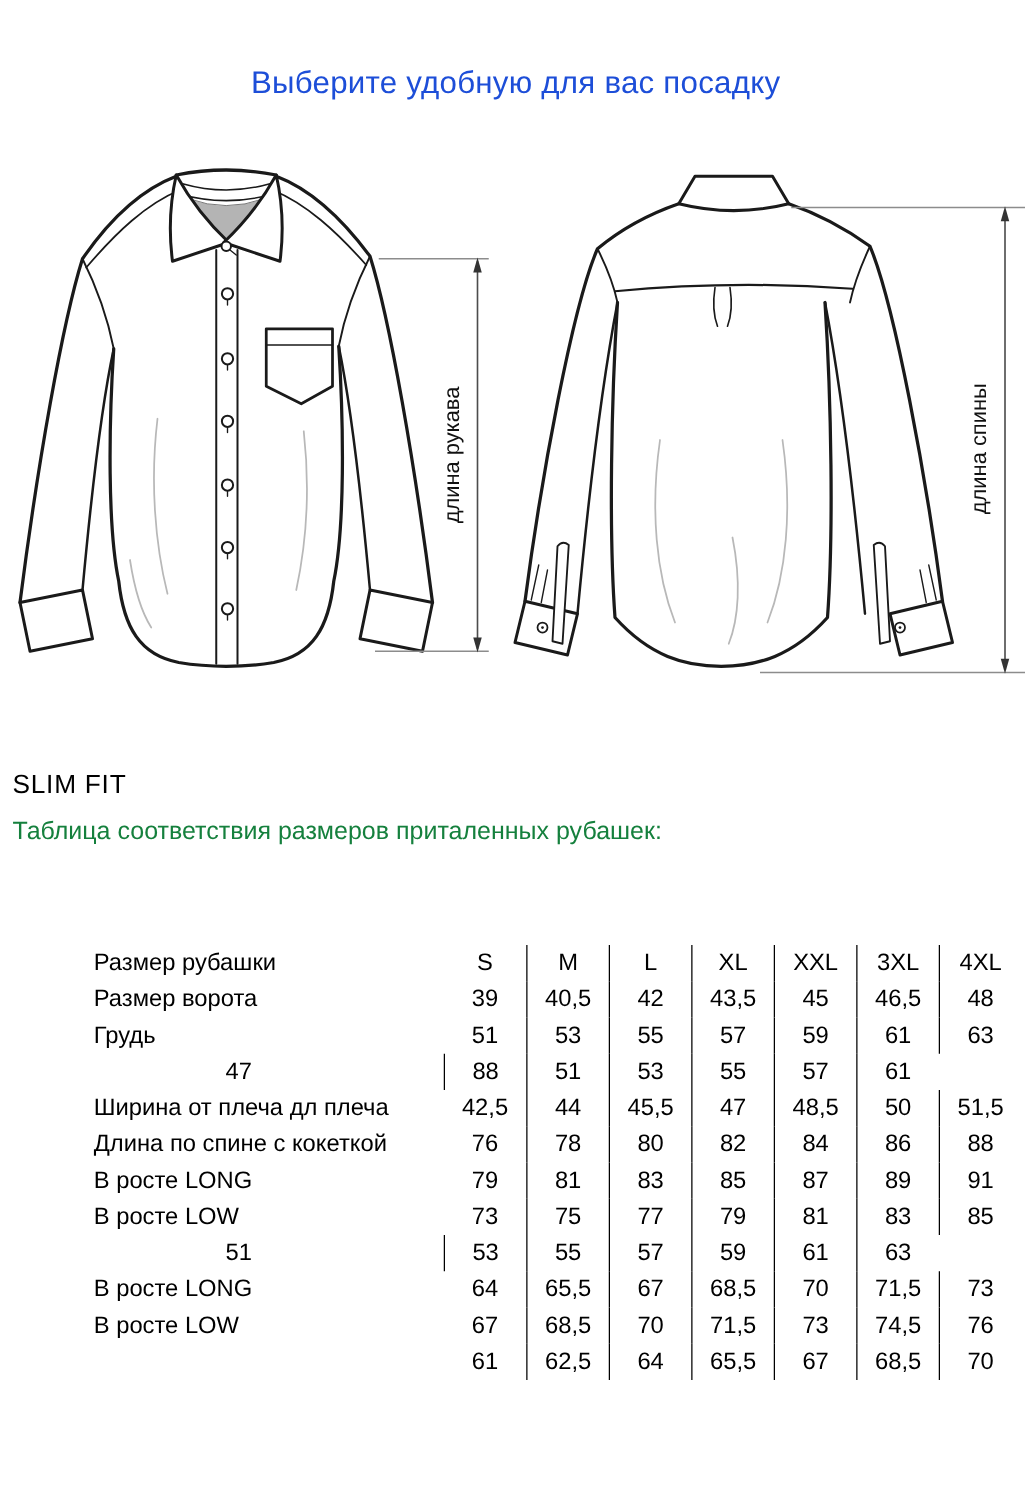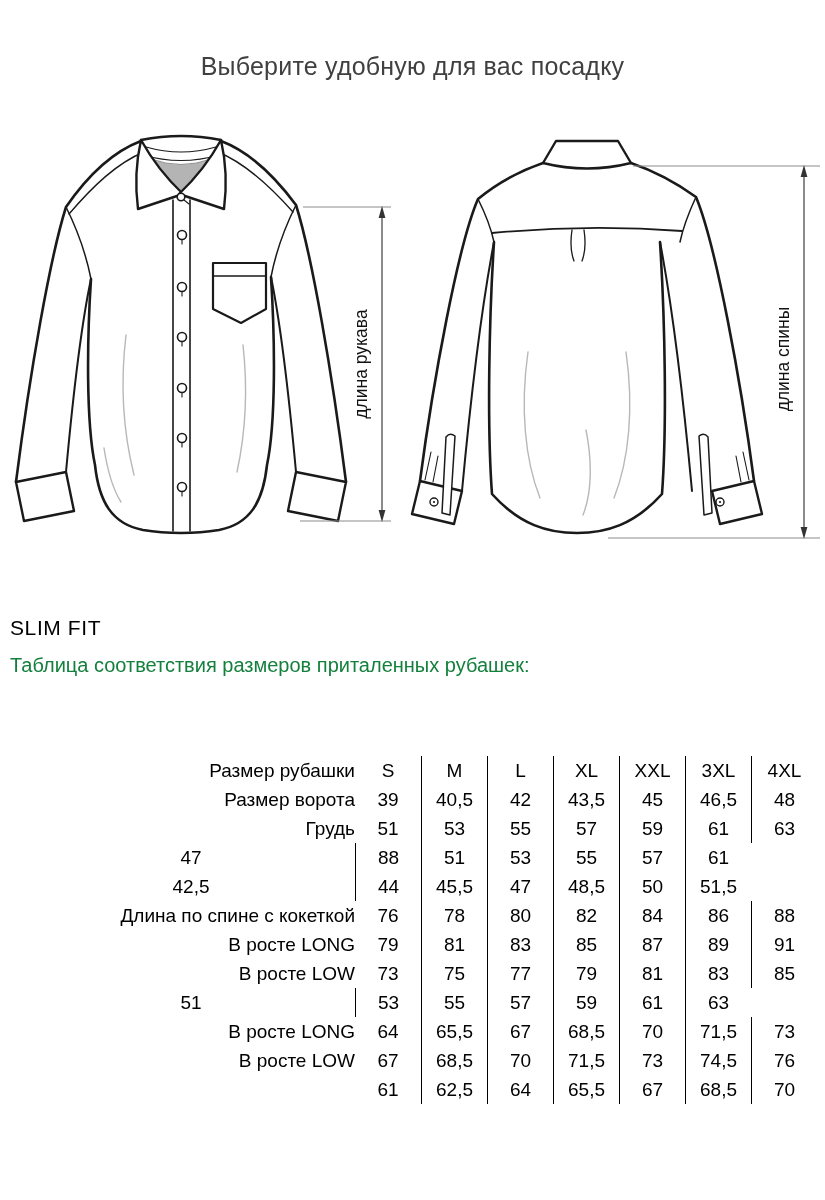--- a/index.html
+++ b/index.html
@@ -2,40 +2,40 @@
 <html><head>
 <meta charset="utf-8">
 <style>
   html,body{margin:0;padding:0;}
   body{
     width:825px;height:1200px;position:relative;background:#ffffff;
     font-family:"Liberation Sans", sans-serif;color:#000;overflow:hidden;
   }
   .page-title{
     position:absolute;top:52px;left:0;width:825px;text-align:center;
-    font-size:25px;letter-spacing:0.2px;color:#404040;
+    font-size:25px;letter-spacing:0.2px;color:#1d4ed8;
   }
   svg.diagram{position:absolute;top:130px;left:0;}
   svg text{font-family:"Liberation Sans", sans-serif;}
   .slim-heading{
     position:absolute;top:616px;left:10px;font-size:21px;font-weight:normal;
     letter-spacing:0.6px;color:#000;
   }
   .table-subtitle{
     position:absolute;top:654px;left:10px;font-size:20px;color:#15803d;
   }
   .size-table{
     position:absolute;top:756px;left:27px;font-size:19px;color:#000;
   }
   .trow{
     display:grid;grid-template-columns:328px repeat(7,66px);
     height:29px;line-height:29px;
   }
   .tcell{white-space:nowrap;}
-  .tlabel{text-align:right;}
+  .tlabel{text-align:left;margin-left:48px;}
   .tval{text-align:center;}
   .sep{border-left:1px solid #000;}
 </style>
 </head>
 <body>
 
 <div class="page-title">Выберите удобную для вас посадку</div>
 
 <svg class="diagram" width="825" height="430" viewBox="0 0 825 430">
 
@@ -199,20 +199,21 @@
     <div class="trow">
       <div class="tcell tval">47</div>
       <div class="tcell tval sep">88</div>
       <div class="tcell tval sep">51</div>
       <div class="tcell tval sep">53</div>
       <div class="tcell tval sep">55</div>
       <div class="tcell tval sep">57</div>
       <div class="tcell tval sep">61</div>
     </div>
     <div class="trow">
+      <div class="tcell tlabel">Ширина от плеча дл плеча</div>
       <div class="tcell tval">42,5</div>
       <div class="tcell tval sep">44</div>
       <div class="tcell tval sep">45,5</div>
       <div class="tcell tval sep">47</div>
       <div class="tcell tval sep">48,5</div>
       <div class="tcell tval sep">50</div>
       <div class="tcell tval sep">51,5</div>
     </div>
     <div class="trow">
       <div class="tcell tlabel">Длина по спине с кокеткой</div>

